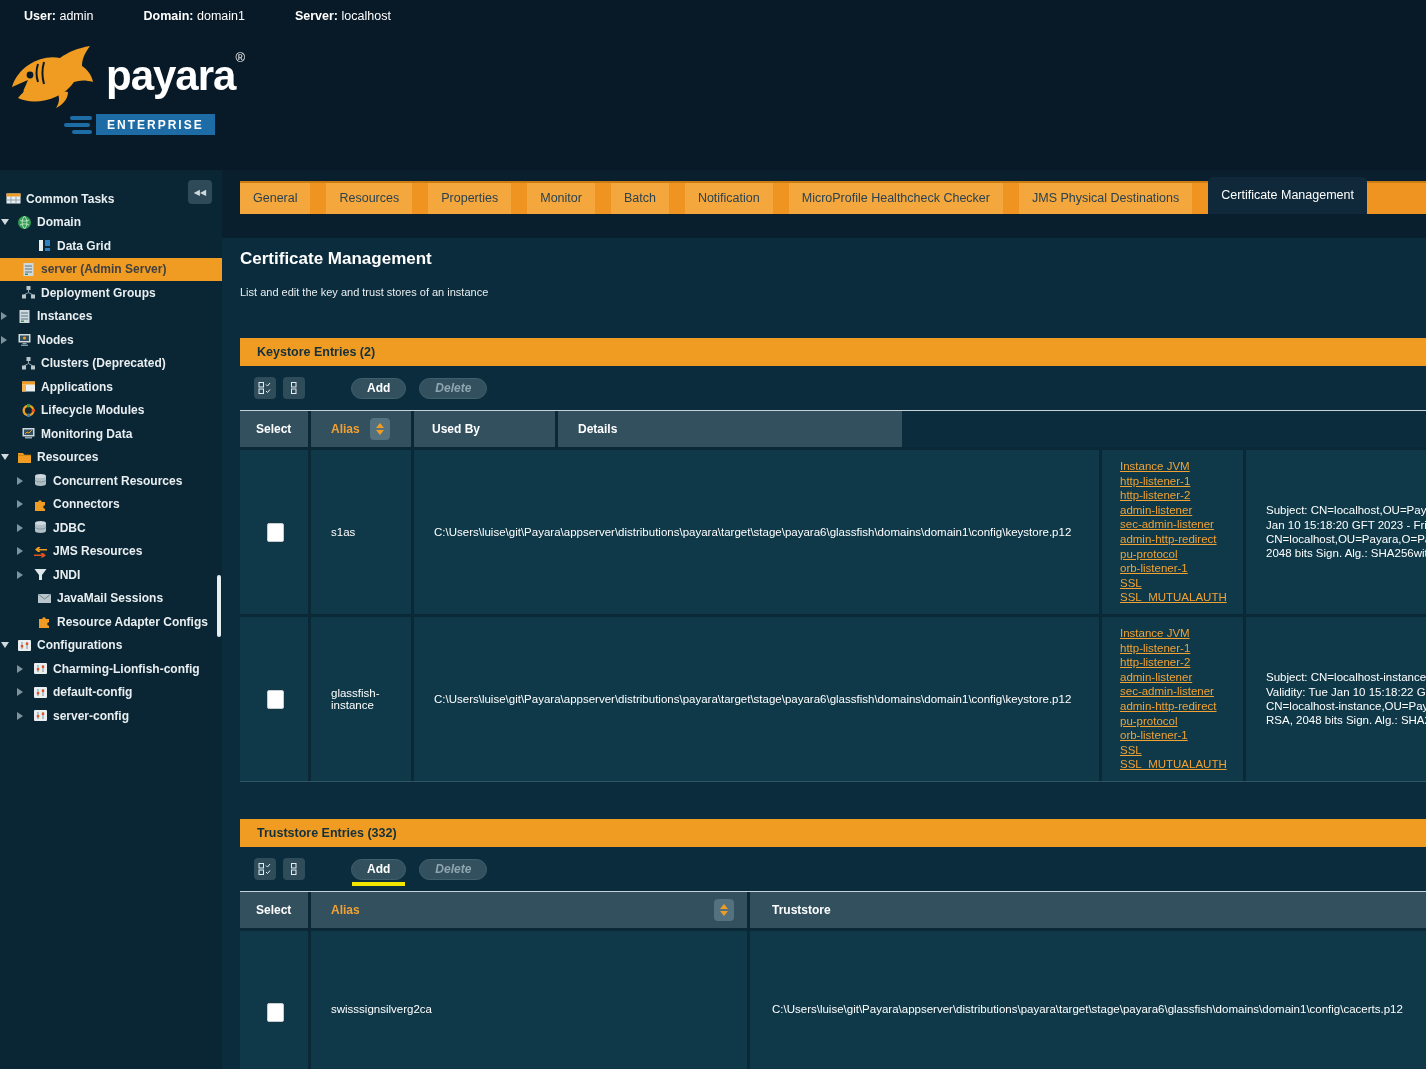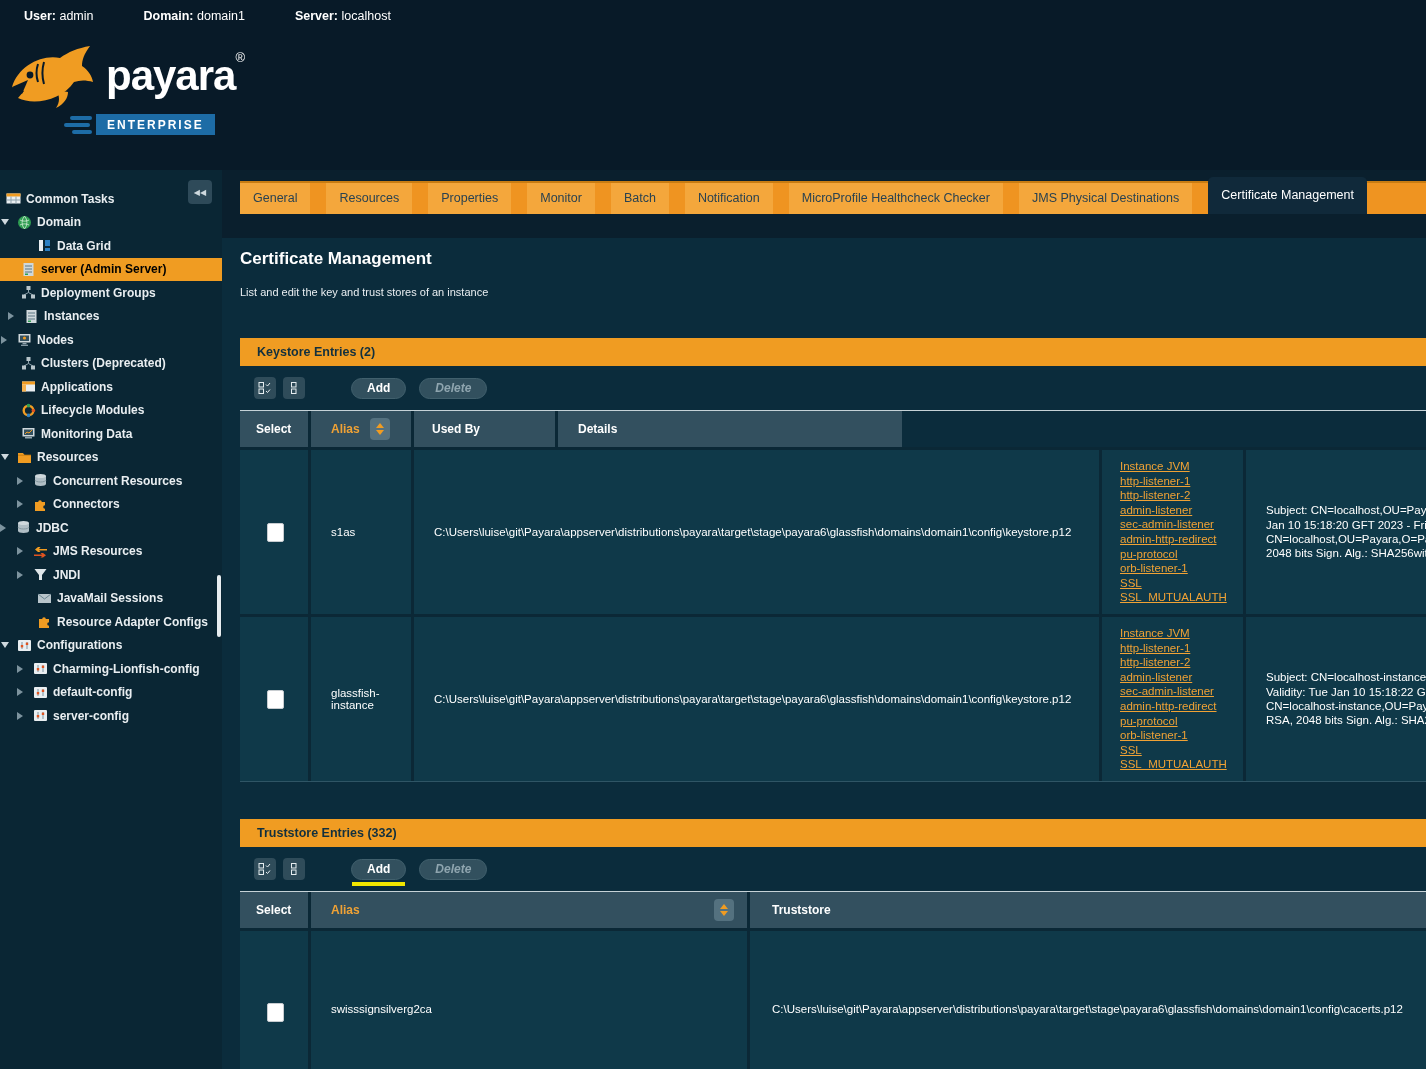--- a/index.html
+++ b/index.html
@@ -24,21 +24,21 @@
   .badge-lines i:nth-child(2){width:26px;margin-left:0;}
   .badge-lines i:nth-child(3){width:20px;margin-left:8px;}
   .badge{background:#1d6ca6;color:#fff;font-size:12px;font-weight:bold;letter-spacing:2px;padding:4px 11px 3px;}
   
   .cols{display:flex;height:899px;}
   .sidebar{width:222px;background:#0a2634;position:relative;flex:none;}
   .collapse-btn{position:absolute;top:10px;right:10px;width:24px;height:24px;background:#2e4a59;border-radius:4px;
     color:#cfd9de;font-size:8px;display:flex;align-items:center;justify-content:center;letter-spacing:0;cursor:pointer;}
   .tree{padding-top:17px;}
   .side-item{display:flex;align-items:center;height:23.5px;color:#e9eef1;font-size:12px;font-weight:bold;cursor:pointer;white-space:nowrap;}
-  .side-item.selected{background:#f09c22;color:#000000;text-align:right;}
+  .side-item.selected{background:#f09c22;color:#404040;text-align:right;}
   .tree-arrow{width:16px;flex:none;display:flex;align-items:center;}
   .tri-r{width:0;height:0;border-left:6px solid #7d939e;border-top:4.5px solid transparent;border-bottom:4.5px solid transparent;}
   .tri-d{width:0;height:0;border-top:6px solid #cfd9de;border-left:4.5px solid transparent;border-right:4.5px solid transparent;}
   .icon{width:15px;height:15px;flex:none;margin-right:5px;}
   .icon svg{display:block;}
   .side-scroll{position:absolute;right:1px;top:405px;width:4px;height:62px;background:#e8eef1;border-radius:2px;}
   
   .main{flex:1;overflow:hidden;position:relative;}
   .tabrow{background:#0a1f2d;padding:11px 0 24px 18px;}
   .tabstrip{display:flex;align-items:flex-end;height:33px;width:1350px;background:#ef9421;border-top:2px solid #c87c12;box-sizing:border-box;}
@@ -167,21 +167,21 @@
           <span class="icon">
             <svg width="15" height="15" viewBox="0 0 15 15">
               <path d="M7.5 5v2.5M7.5 7.5L3 10M7.5 7.5l4.5 2.5" stroke="#8fa3ad" fill="none"></path>
               <rect x="5.5" y="1" width="4" height="4" fill="#b8c5cb"></rect>
               <rect x="1" y="9.5" width="4" height="4" fill="#b8c5cb"></rect>
               <rect x="10" y="9.5" width="4" height="4" fill="#b8c5cb"></rect>
             </svg>
           </span>
           <span>Deployment Groups</span>
         </div>
-        <div class="side-item" style="padding-left: 8px;">
+        <div class="side-item" style="padding-left: 1px;">
           <span class="tree-arrow">
             <i class="tri-r"></i>
           </span>
           <span class="icon">
             <svg width="15" height="15" viewBox="0 0 15 15">
               <rect x="2.5" y="1" width="10" height="13" fill="#cfd8dc"></rect>
               <path d="M4 4h7M4 7h7M4 10h7" stroke="#5b7684" fill="none"></path>
               <rect x="4" y="11.5" width="3" height="1.5" fill="#2f9e52"></rect>
             </svg>
           </span>
@@ -274,21 +274,21 @@
           <span class="tree-arrow">
             <i class="tri-r"></i>
           </span>
           <span class="icon">
             <svg width="15" height="15" viewBox="0 0 15 15">
               <path d="M2 5h3.2a1.8 1.8 0 1 1 3.6 0H12v3.2a1.8 1.8 0 1 0 0 3.6V14H2z" fill="#f09c22"></path>
             </svg>
           </span>
           <span>Connectors</span>
         </div>
-        <div class="side-item" style="">
+        <div class="side-item" style="padding-left: 17px;">
           <span class="tree-arrow">
             <i class="tri-r"></i>
           </span>
           <span class="icon">
             <svg width="15" height="15" viewBox="0 0 15 15">
               <path d="M2 3v8c0 1.1 2.5 2 5.5 2s5.5-.9 5.5-2V3" fill="#b0bec5"></path>
               <ellipse cx="7.5" cy="3" rx="5.5" ry="2" fill="#cfd8dc"></ellipse>
               <path d="M2 7c0 1.1 2.5 2 5.5 2s5.5-.9 5.5-2" stroke="#84979f" fill="none"></path>
             </svg>
           </span>

